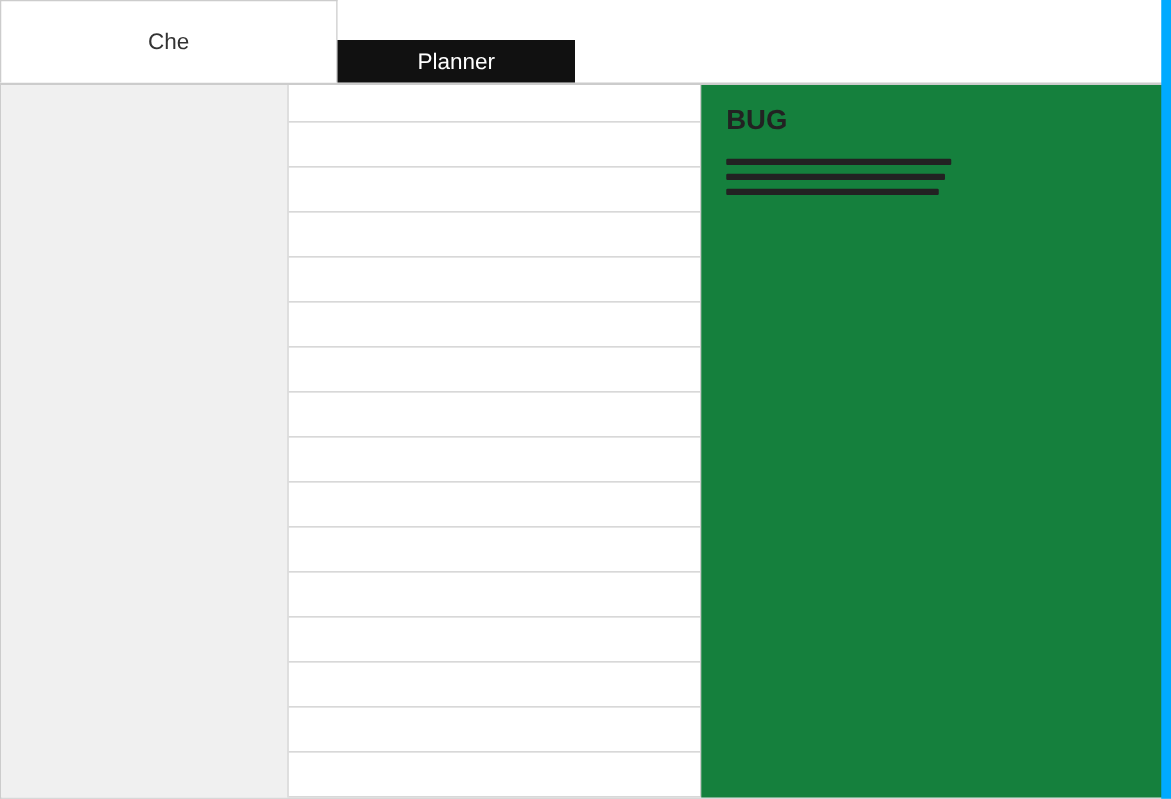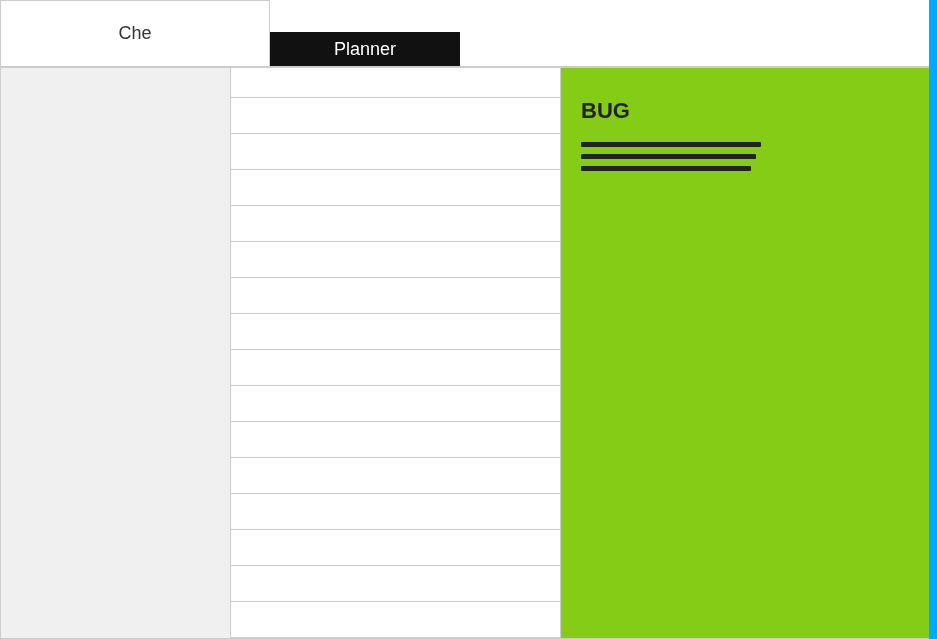--- a/index.html
+++ b/index.html
@@ -86,22 +86,22 @@
 
     .row-line {
       height: 36px;
       border-bottom: 1px solid #cccccc;
       flex-shrink: 0;
     }
 
     
     .right-panel {
       flex: 1;
-      background: #84cc16;
-      padding: 30px 20px;
+      background: #15803d;
+      padding: 15px 20px;
       position: relative;
     }
 
     .bug-title {
       font-size: 22px;
       font-weight: bold;
       color: #222222;
       margin-bottom: 18px;
     }
 

